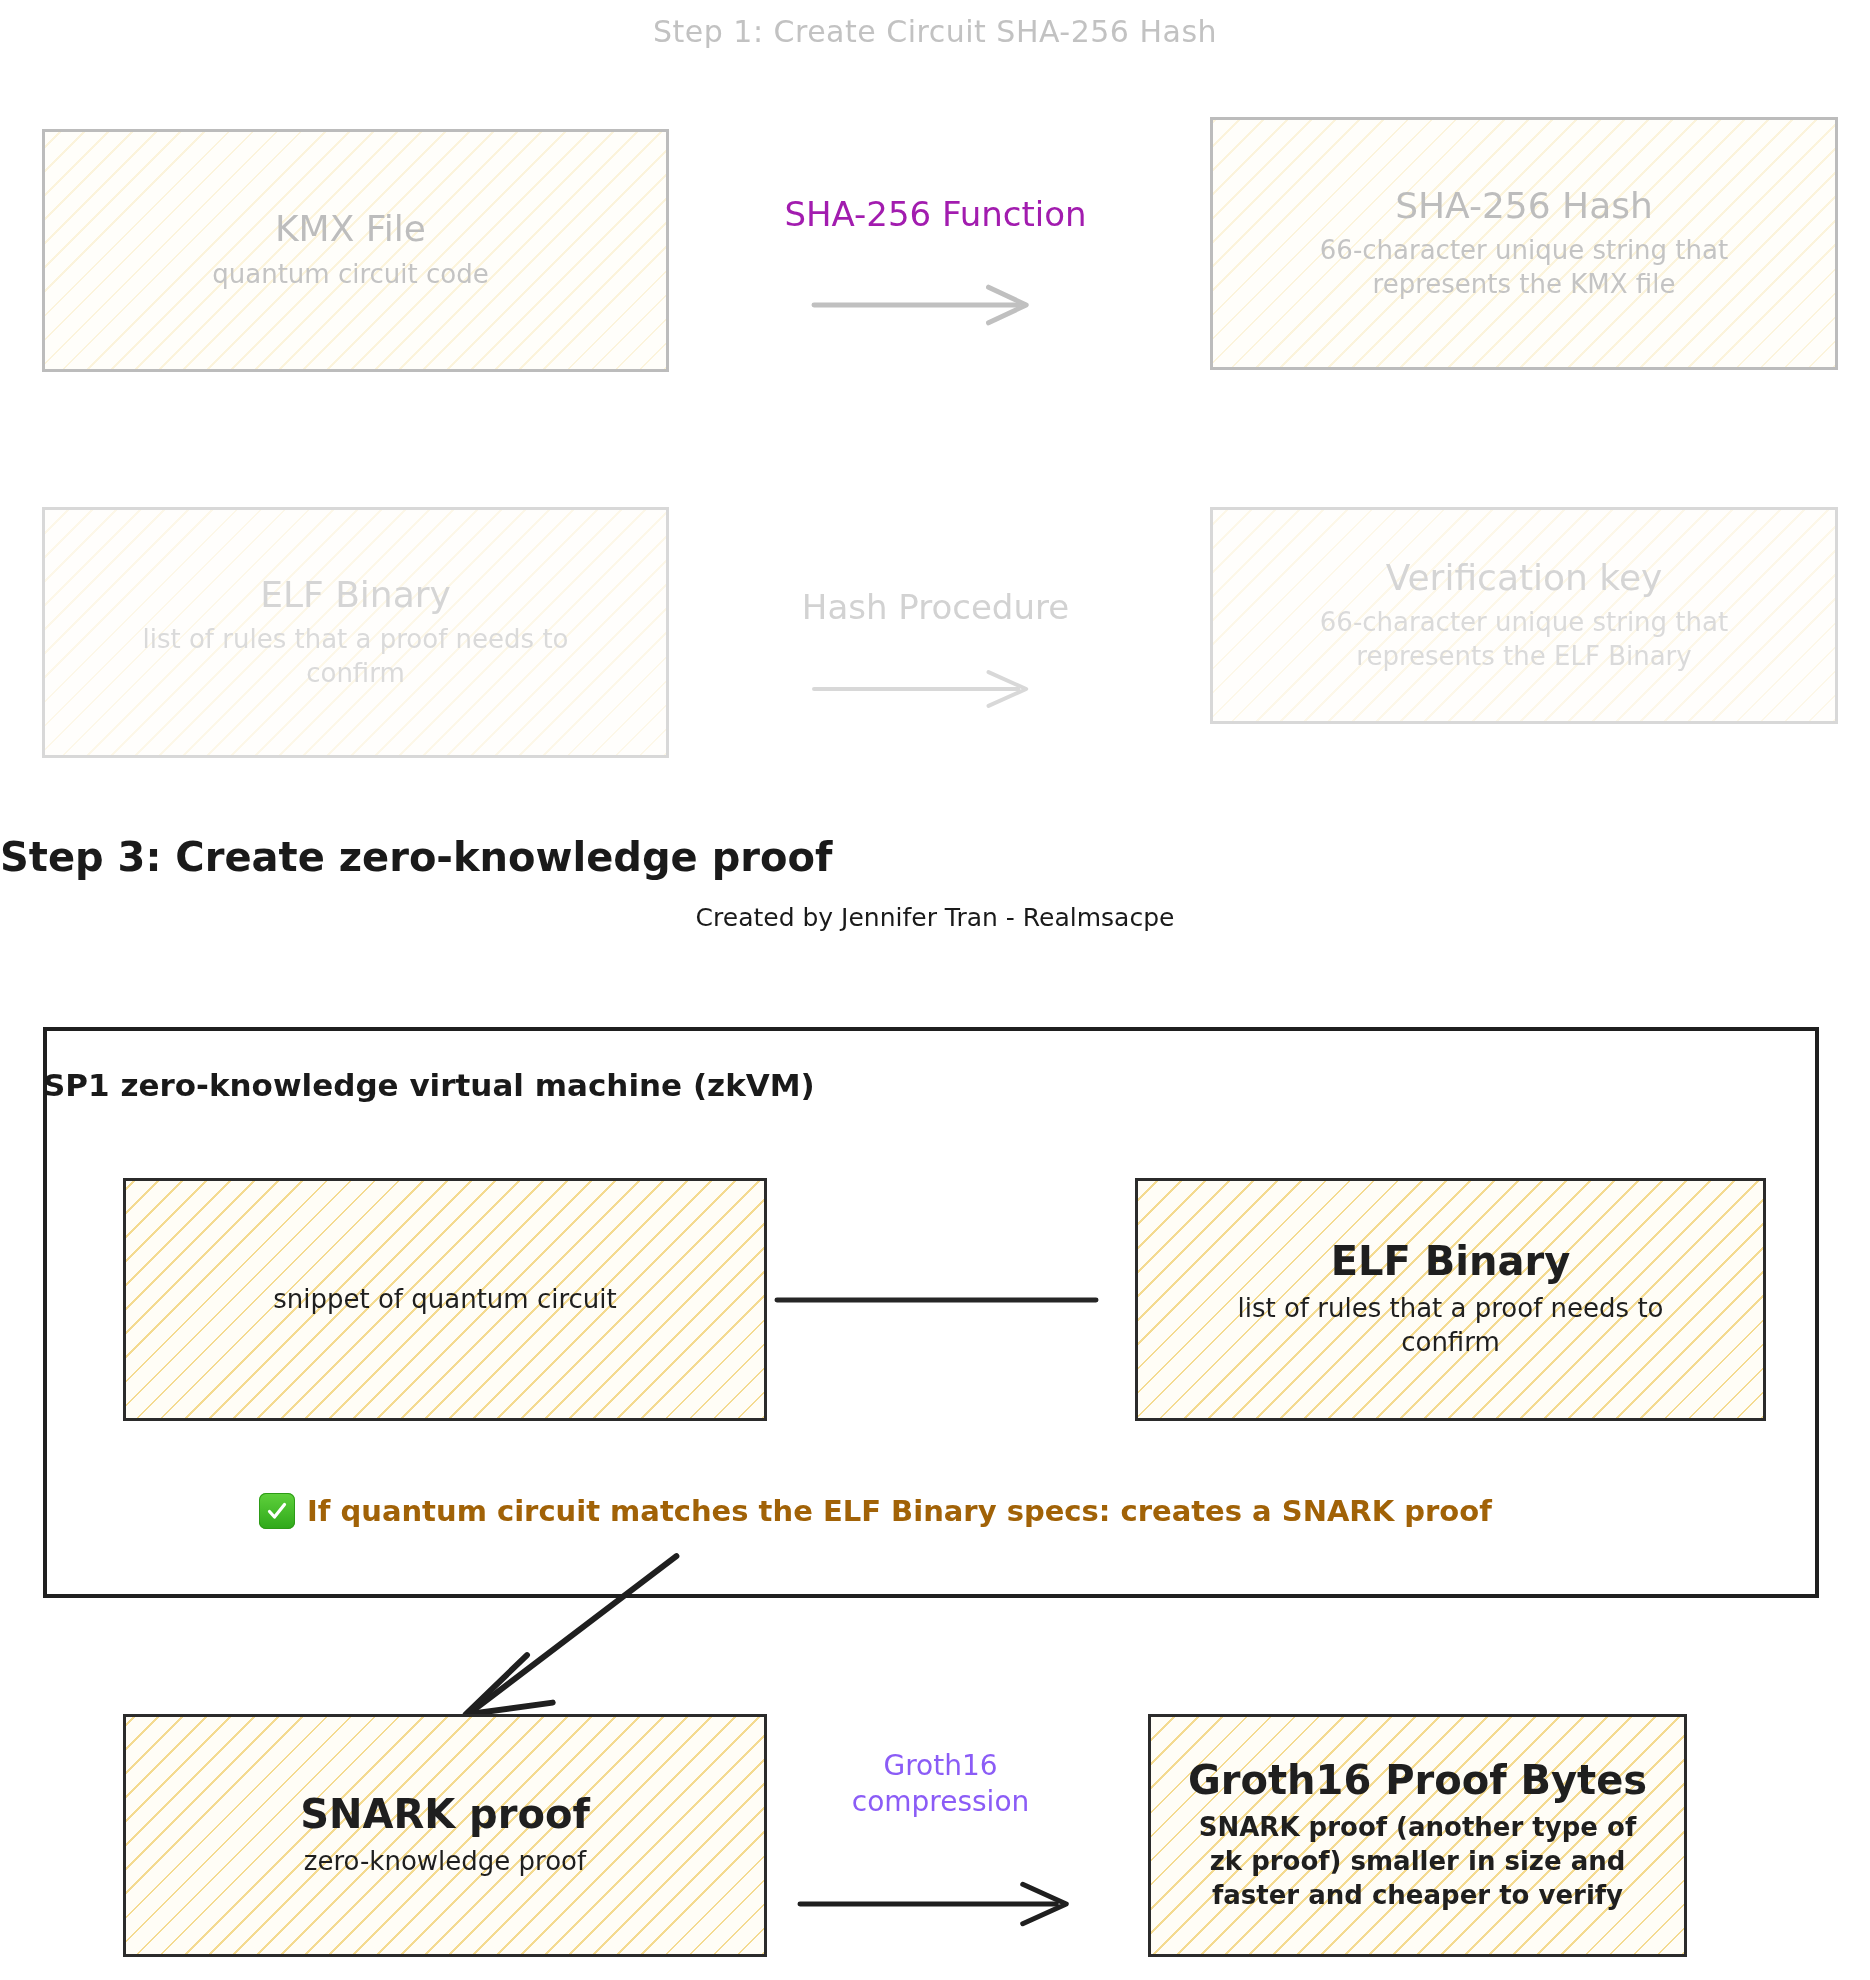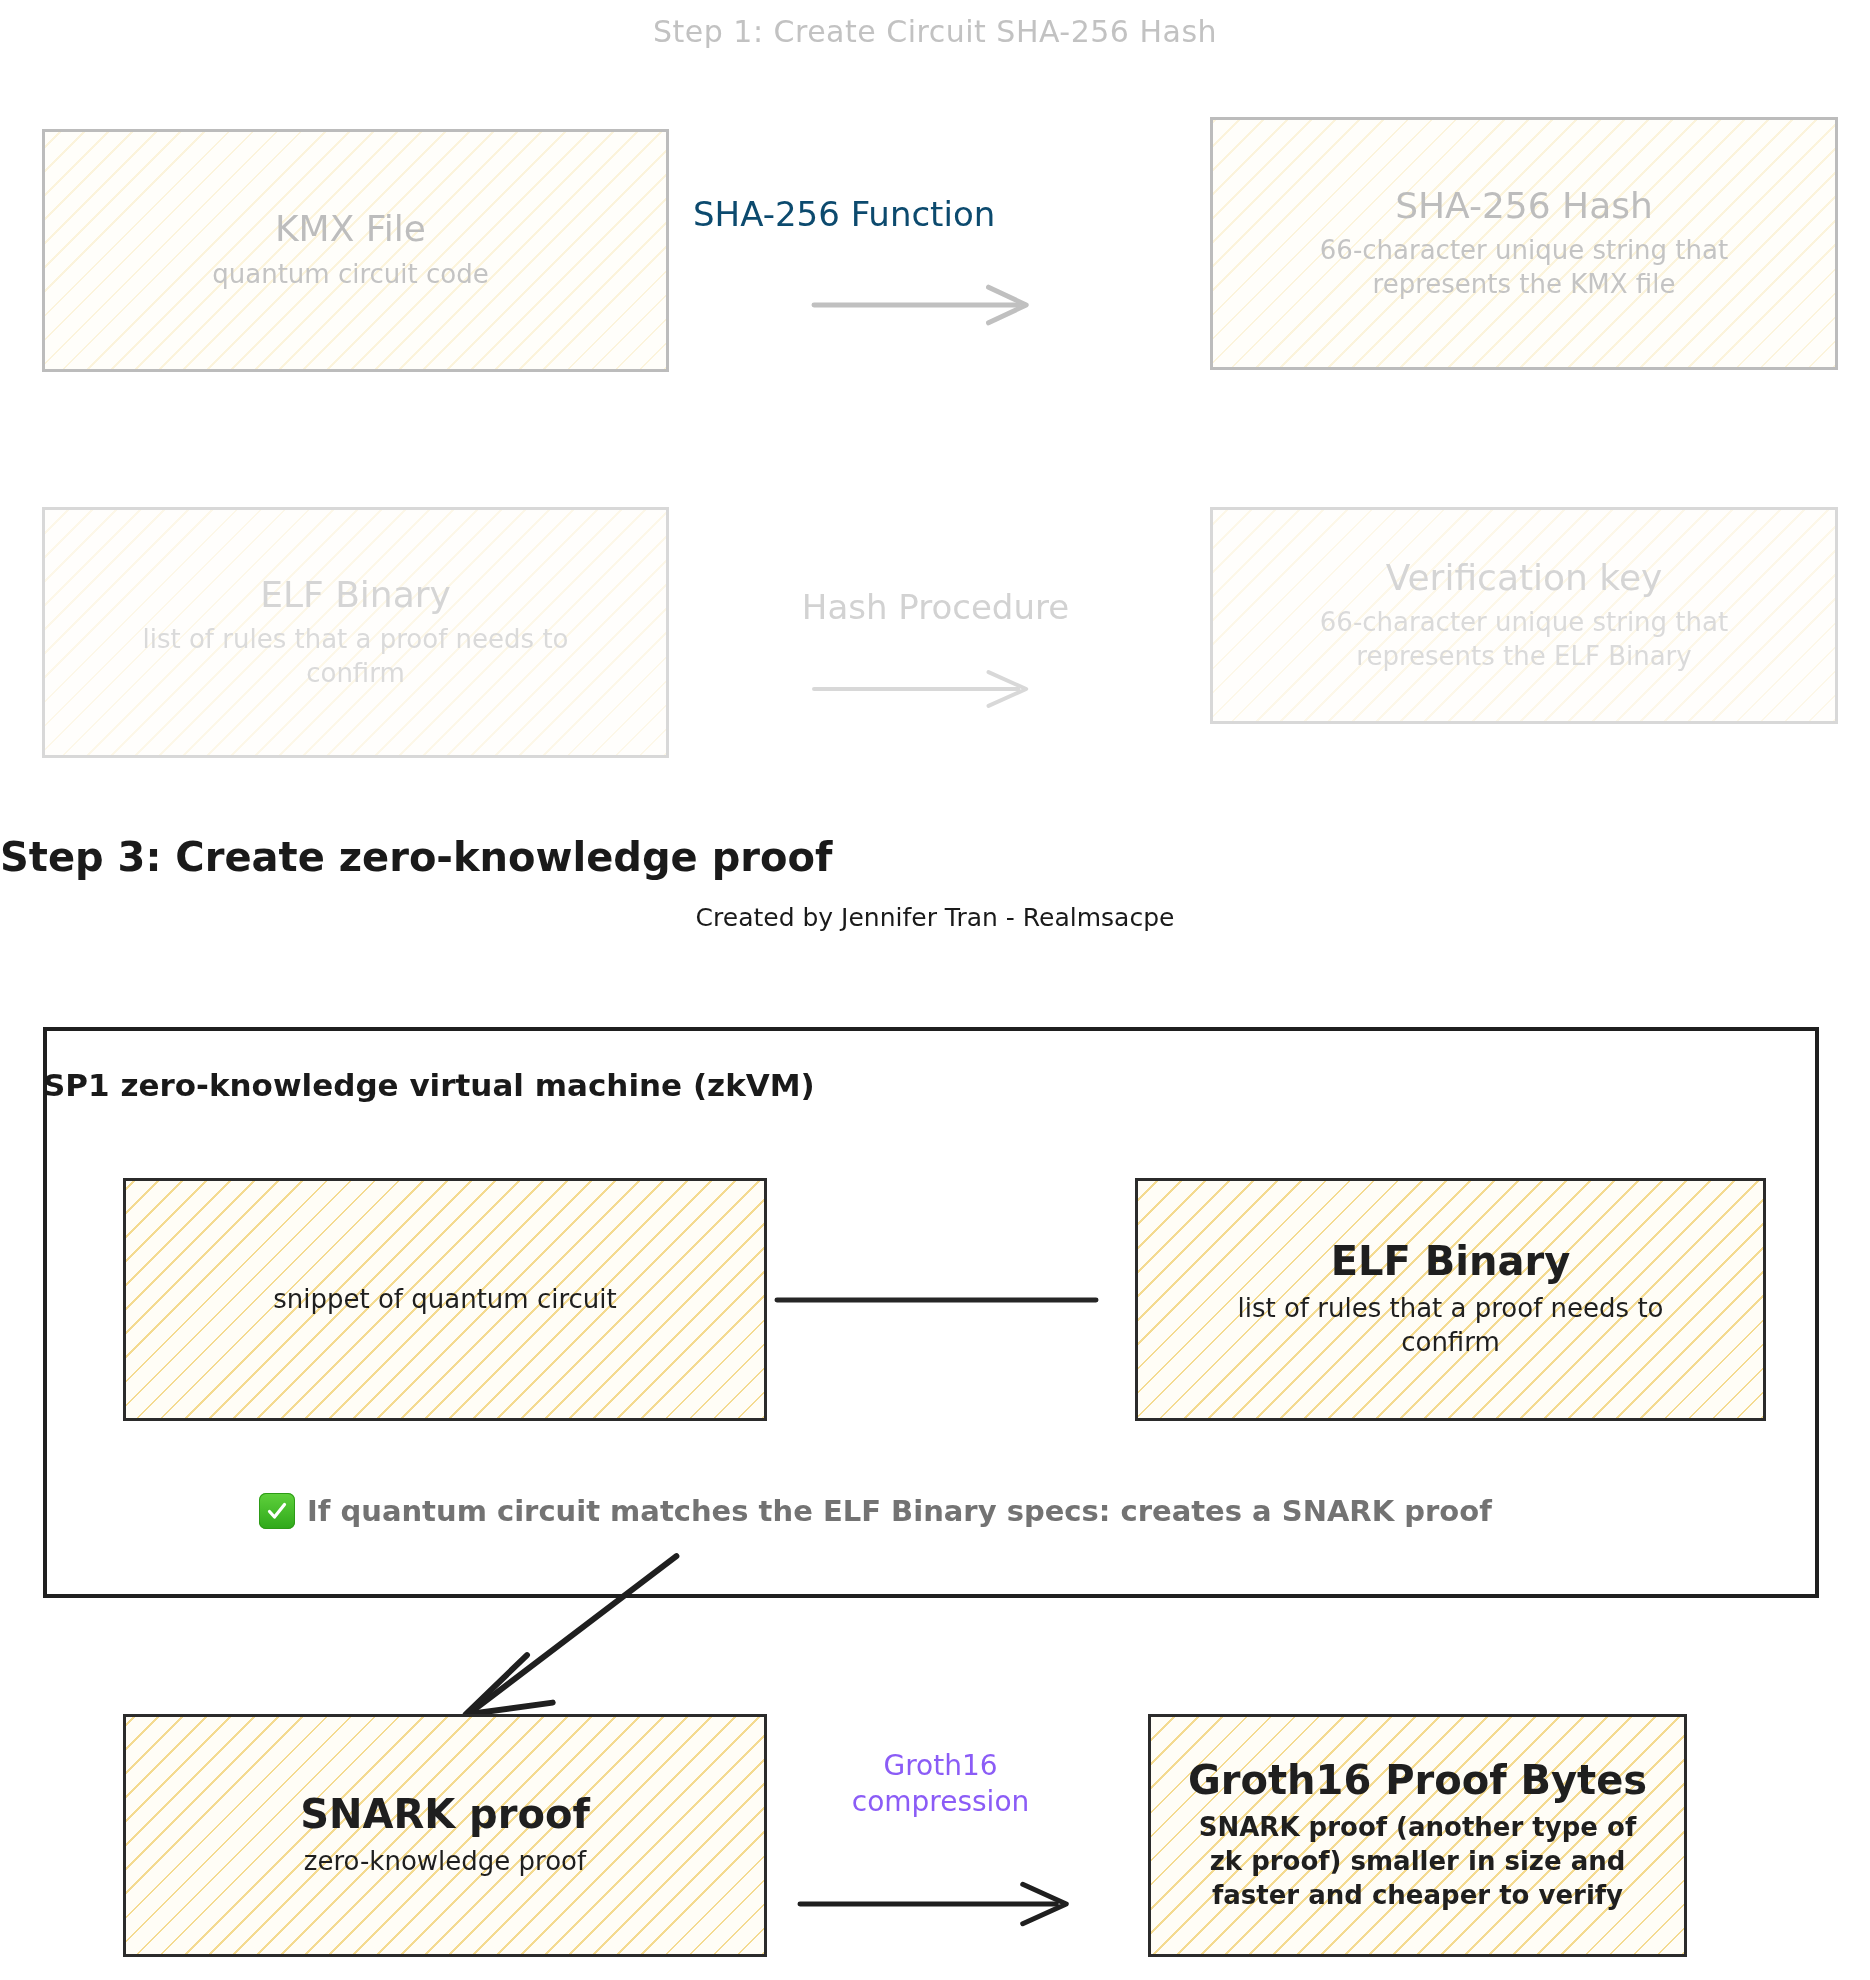--- a/index.html
+++ b/index.html
@@ -112,22 +112,23 @@
   }
   .zkvm-title {
     font-size: 31px;
     font-weight: 700;
     color: #1a1a1a;
     white-space: nowrap;
   }
 
   
   .mid-label-faded {
+    text-align: center;
     font-size: 34px;
-    color: #0c4a6e;
+    color: #a21caf;
     white-space: nowrap;
     line-height: 1.25;
   }
   .mid-label-faded2 {
     text-align: center;
     font-size: 34px;
     color: #d2d2d2;
     white-space: nowrap;
     line-height: 1.25;
   }
@@ -139,21 +140,21 @@
     line-height: 1.28;
   }
 
   
   .check-row {
     display: flex;
     align-items: center;
     gap: 12px;
     font-size: 29px;
     font-weight: 700;
-    color: #737373;
+    color: #a16207;
     white-space: nowrap;
   }
   .check-icon {
     width: 36px;
     height: 36px;
     border-radius: 7px;
     background: linear-gradient(#5fd13c, #2fa81a);
     box-shadow: inset 0 0 0 1px #2d9b17;
     display: inline-flex;
     align-items: center;

